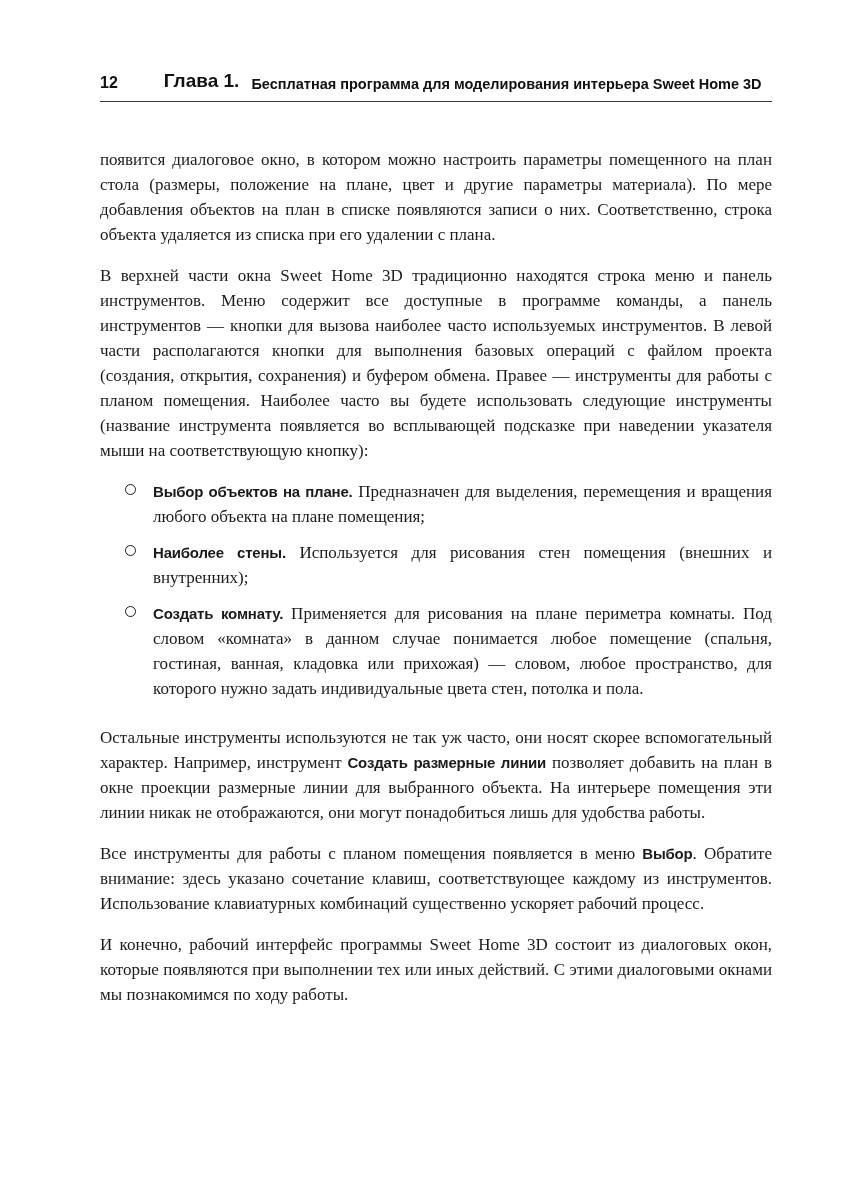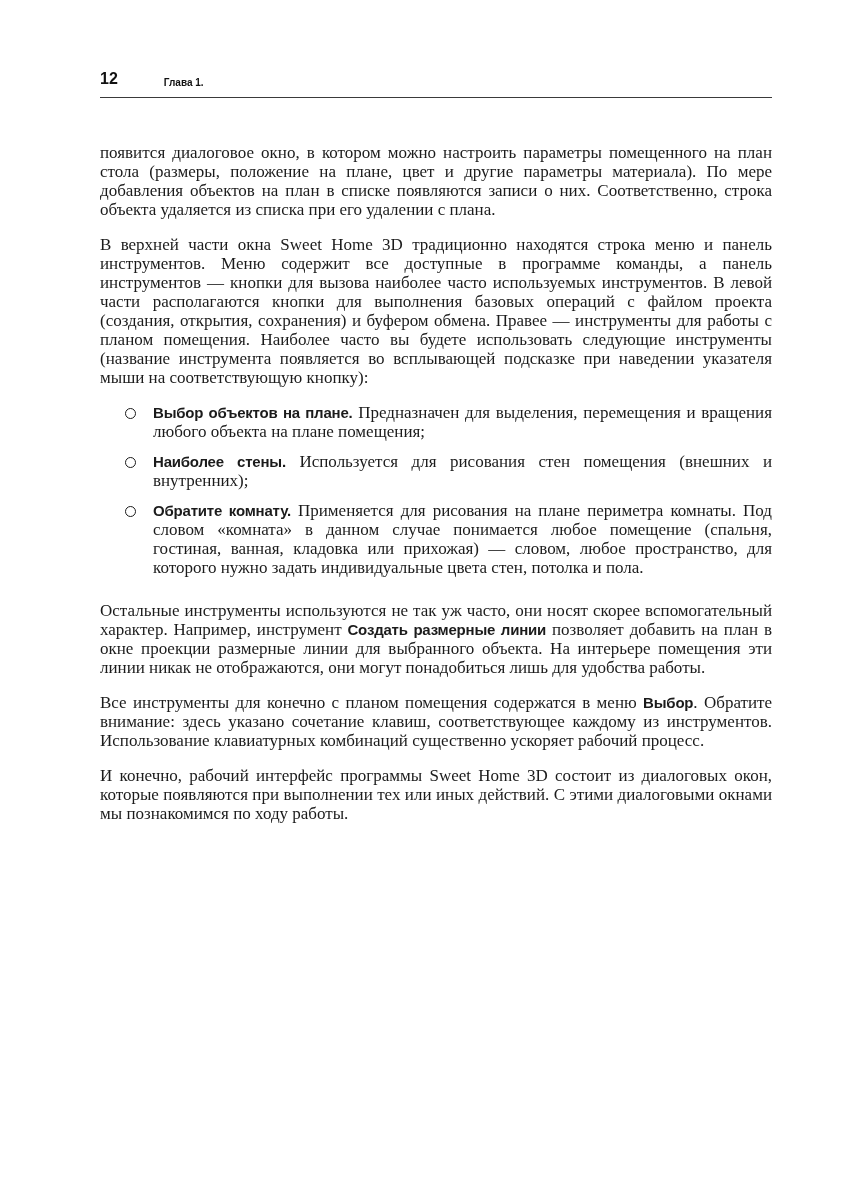--- a/index.html
+++ b/index.html
@@ -27,40 +27,40 @@
     align-items: flex-end;
     font-family: "Liberation Sans", "DejaVu Sans", sans-serif;
     color: #111;
   }
   .page-number {
     font-size: 16px;
     font-weight: 700;
     margin-right: 46px;
   }
   .chapter-label {
-    font-size: 10px;
+    font-size: 19px;
     font-weight: 600;
     margin-right: 12px;
     white-space: nowrap;
   }
   .chapter-title {
     font-size: 14.5px;
     font-weight: 600;
     white-space: nowrap;
   }
   .header-rule {
     border: none;
     border-top: 1.2px solid #3a3a3a;
     margin: 9px 0 0 0;
   }
   
   .page-body {
     margin-top: 45px;
     font-size: 17px;
-    line-height: 19px;
+    line-height: 25px;
     text-align: justify;
   }
   .para {
     margin: 0 0 16px 0;
   }
   .para:last-child {
     margin-bottom: 12px;
   }
   
   .ui-term {
@@ -99,20 +99,21 @@
 </style>
 </head>
 <body>
 
 <div class="page">
   <div class="page-inner">
 
     <header class="page-header">
       <span class="page-number">12</span>
       <span class="chapter-label">Глава 1.</span>
+      <span class="chapter-title">Бесплатная программа для моделирования интерьера Sweet Home 3D</span>
     </header>
 
     <hr class="header-rule">
 
     <main class="page-body">
 
       <p class="para"><span>появится диалоговое окно, в котором можно настроить параметры помещенного на план стола (размеры, положение на плане, цвет и другие параметры материала). По мере добавления объектов на план в списке появляются записи о них. Соответственно, строка объекта удаляется из списка при его удалении с плана.</span></p>
 
       <p class="para"><span>В верхней части окна Sweet Home 3D традиционно находятся строка меню и панель инструментов. Меню содержит все доступные в программе команды, а панель инструментов — кнопки для вызова наиболее часто используемых инструментов. В левой части располагаются кнопки для выполнения базовых операций с файлом проекта (создания, открытия, сохранения) и буфером обмена. Правее — инструменты для работы с планом помещения. Наиболее часто вы будете использовать следующие инструменты (название инструмента появляется во всплывающей подсказке при наведении указателя мыши на соответствующую кнопку):</span></p>
 
@@ -120,25 +121,25 @@
         <li class="bullet-item">
           <span class="bullet-marker"></span>
           <span class="bullet-text"><span class="ui-term">Выбор объектов на плане.</span><span> Предназначен для выделения, перемещения и вращения любого объекта на плане помещения;</span></span>
         </li>
         <li class="bullet-item">
           <span class="bullet-marker"></span>
           <span class="bullet-text"><span class="ui-term">Наиболее стены.</span><span> Используется для рисования стен помещения (внешних и внутренних);</span></span>
         </li>
         <li class="bullet-item">
           <span class="bullet-marker"></span>
-          <span class="bullet-text"><span class="ui-term">Обратите комнату.</span><span> Применяется для рисования на плане периметра комнаты. Под словом «комната» в данном случае понимается любое помещение (спальня, гостиная, ванная, кладовка или прихожая) — словом, любое пространство, для которого нужно задать индивидуальные цвета стен, потолка и пола.</span></span>
+          <span class="bullet-text"><span class="ui-term">Создать комнату.</span><span> Применяется для рисования на плане периметра комнаты. Под словом «комната» в данном случае понимается любое помещение (спальня, гостиная, ванная, кладовка или прихожая) — словом, любое пространство, для которого нужно задать индивидуальные цвета стен, потолка и пола.</span></span>
         </li>
       </ul>
 
       <p class="para"><span>Остальные инструменты используются не так уж часто, они носят скорее вспомогательный характер. Например, инструмент </span><span class="ui-term">Создать размерные линии</span><span> позволяет добавить на план в окне проекции размерные линии для выбранного объекта. На интерьере помещения эти линии никак не отображаются, они могут понадобиться лишь для удобства работы.</span></p>
 
-      <p class="para"><span>Все инструменты для конечно с планом помещения содержатся в меню </span><span class="ui-term">Выбор</span><span>. Обратите внимание: здесь указано сочетание клавиш, соответствующее каждому из инструментов. Использование клавиатурных комбинаций существенно ускоряет рабочий процесс.</span></p>
+      <p class="para"><span>Все инструменты для работы с планом помещения появляется в меню </span><span class="ui-term">Выбор</span><span>. Обратите внимание: здесь указано сочетание клавиш, соответствующее каждому из инструментов. Использование клавиатурных комбинаций существенно ускоряет рабочий процесс.</span></p>
 
       <p class="para"><span>И конечно, рабочий интерфейс программы Sweet Home 3D состоит из диалоговых окон, которые появляются при выполнении тех или иных действий. С этими диалоговыми окнами мы познакомимся по ходу работы.</span></p>
 
     </main>
   </div>
 </div>
 
 </body></html>

